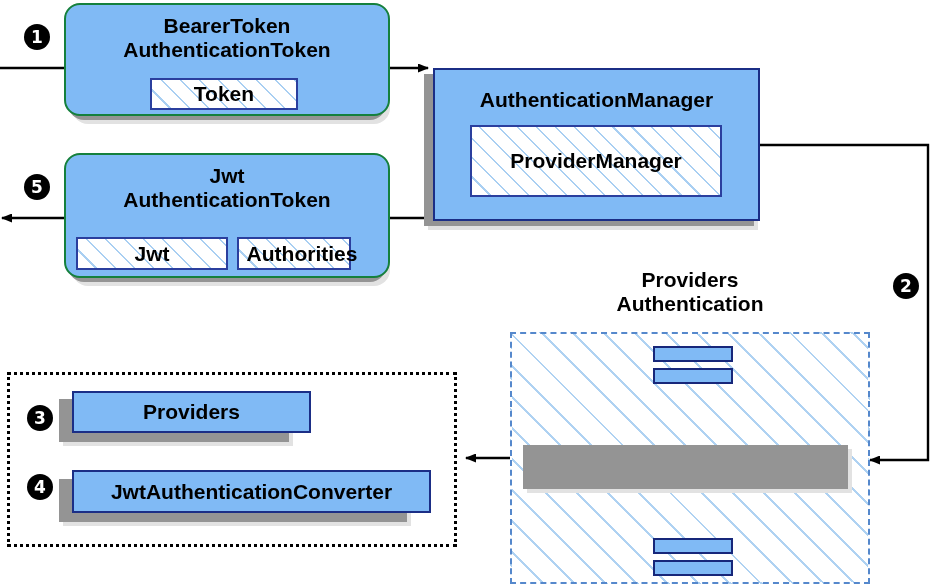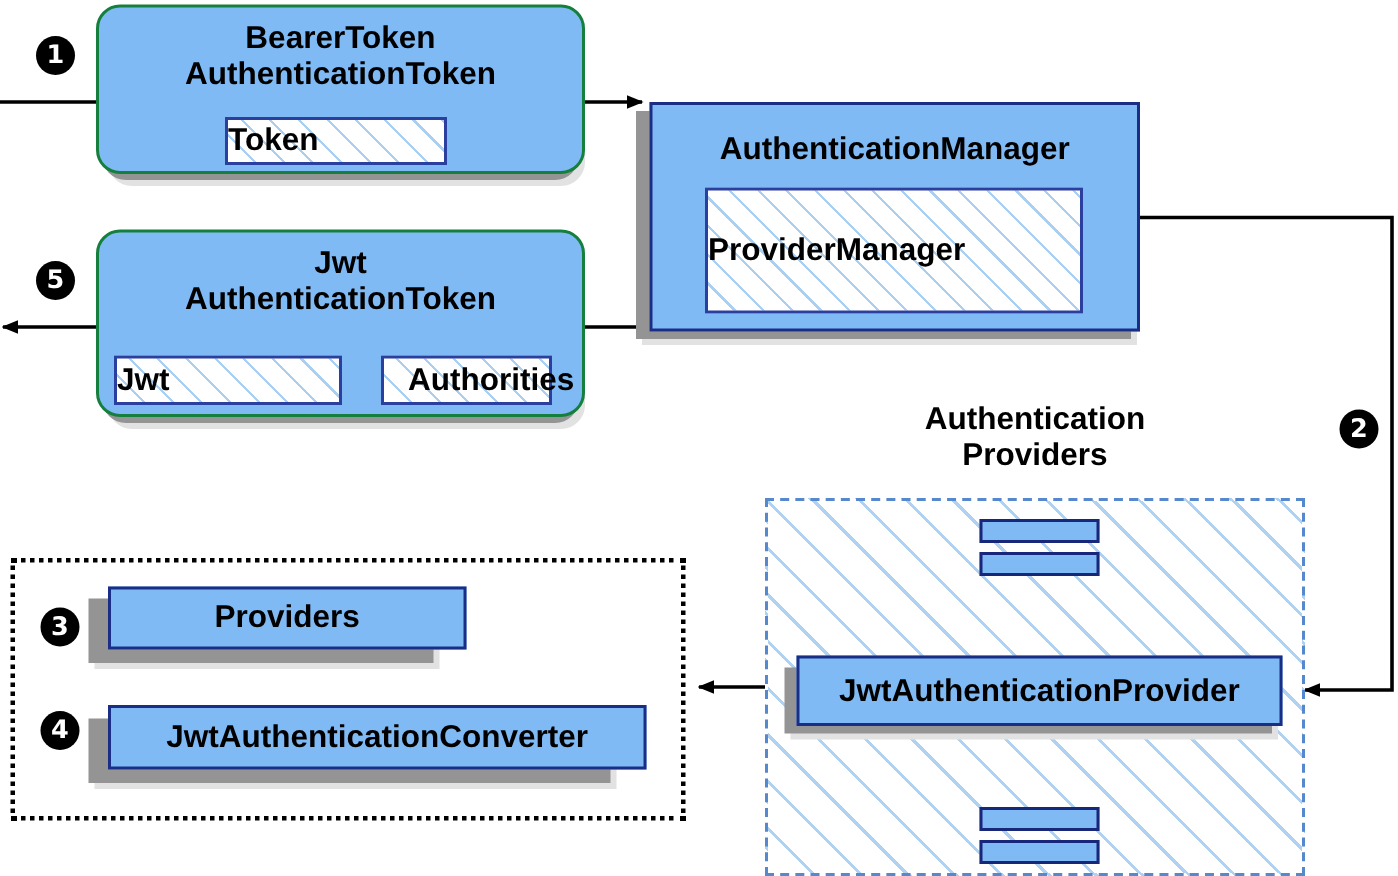--- a/index.html
+++ b/index.html
@@ -61,20 +61,21 @@
     background-color: #ffffff;
     background-image: repeating-linear-gradient(
       45deg,
       rgba(255,255,255,0) 0px,
       rgba(255,255,255,0) 12px,
       #A9CFF2 12px,
       #A9CFF2 13.5px
     );
     display: flex;
     align-items: center;
+    justify-content: center;
     font-weight: bold;
     color: #000;
     font-size: 21px;
     z-index: 6;
   }
   
   .shadow-dark {
     position: absolute;
     background: #949494;
     z-index: 2;
@@ -175,22 +176,22 @@
     <line x1="520" y1="458" x2="466" y2="458" stroke="#000" stroke-width="2.4" marker-end="url(#arrowL)"></line>
 
     <line x1="686" y1="394" x2="686" y2="436" stroke="#000" stroke-width="5" marker-start="url(#arrowUp)" marker-end="url(#arrowUp)"></line>
 
     <line x1="686" y1="488" x2="686" y2="530" stroke="#000" stroke-width="5" marker-start="url(#arrowUp)" marker-end="url(#arrowUp)"></line>
   </svg>
 
   <div class="providers-region" style="left:510px; top:332px; width:360px; height:252px;"></div>
 
   <div class="region-title" style="left:560px; top:268px; width:260px;">
+    <div>Providers</div>
     <div>Authentication</div>
-    <div>Providers</div>
   </div>
 
   <div class="mini-bar" style="left:653px; top:346px; width:80px; height:16px;"></div>
   <div class="mini-bar" style="left:653px; top:368px; width:80px; height:16px;"></div>
 
   <div class="mini-bar" style="left:653px; top:538px; width:80px; height:16px;"></div>
   <div class="mini-bar" style="left:653px; top:560px; width:80px; height:16px;"></div>
 
   <div class="shadow-light rounded" style="left:72px; top:20px; width:318px; height:104px;"></div>
   <div class="shadow-dark rounded" style="left:68px; top:16px; width:318px; height:104px;"></div>
@@ -204,38 +205,35 @@
 
   <div class="shadow-light rounded" style="left:72px; top:170px; width:318px; height:116px;"></div>
   <div class="shadow-dark rounded" style="left:68px; top:166px; width:318px; height:116px;"></div>
   <div class="box tok-box" style="left:64px; top:153px; width:326px; height:125px;">
     <div>Jwt</div>
     <div>AuthenticationToken</div>
   </div>
   <div class="hatch-box" style="left:76px; top:237px; width:152px; height:33px;">
     <span>Jwt</span>
   </div>
-  <div class="hatch-box" style="left:254px; top:237px; width:114px; height:33px;padding-left:16px;">
+  <div class="hatch-box" style="left:237px; top:237px; width:114px; height:33px;padding-left:16px;">
     <span>Authorities</span>
   </div>
 
   <div class="shadow-light" style="left:428px; top:78px; width:330px; height:152px;"></div>
   <div class="shadow-dark" style="left:424px; top:74px; width:330px; height:152px;"></div>
   <div class="box sq-box" style="left:433px; top:68px; width:327px; height:153px; align-items:flex-start; padding-top:18px;">
     <span>AuthenticationManager</span>
   </div>
-  <div class="hatch-box" style="left:470px; top:125px; width:252px; height:84px;">
+  <div class="hatch-box" style="left:470px; top:125px; width:252px; height:72px;">
     <span>ProviderManager</span>
   </div>
 
   <div class="shadow-light" style="left:527px; top:449px; width:325px; height:44px;"></div>
   <div class="shadow-dark" style="left:523px; top:445px; width:325px; height:44px;"></div>
-  <div class="box sq-box" style="left:531px; top:437px; width:324px; height:47px;">
-    <span>JwtAuthenticationProvider</span>
-  </div>
 
   <div class="dotted-group" style="left:7px; top:372px; width:450px; height:175px;"></div>
 
   <div class="shadow-light" style="left:63px; top:403px; width:230px; height:43px;"></div>
   <div class="shadow-dark" style="left:59px; top:399px; width:230px; height:43px;"></div>
   <div class="box sq-box" style="left:72px; top:391px; width:239px; height:42px;">
     <span>Providers</span>
   </div>
 
   <div class="shadow-light" style="left:63px; top:483px; width:348px; height:43px;"></div>

